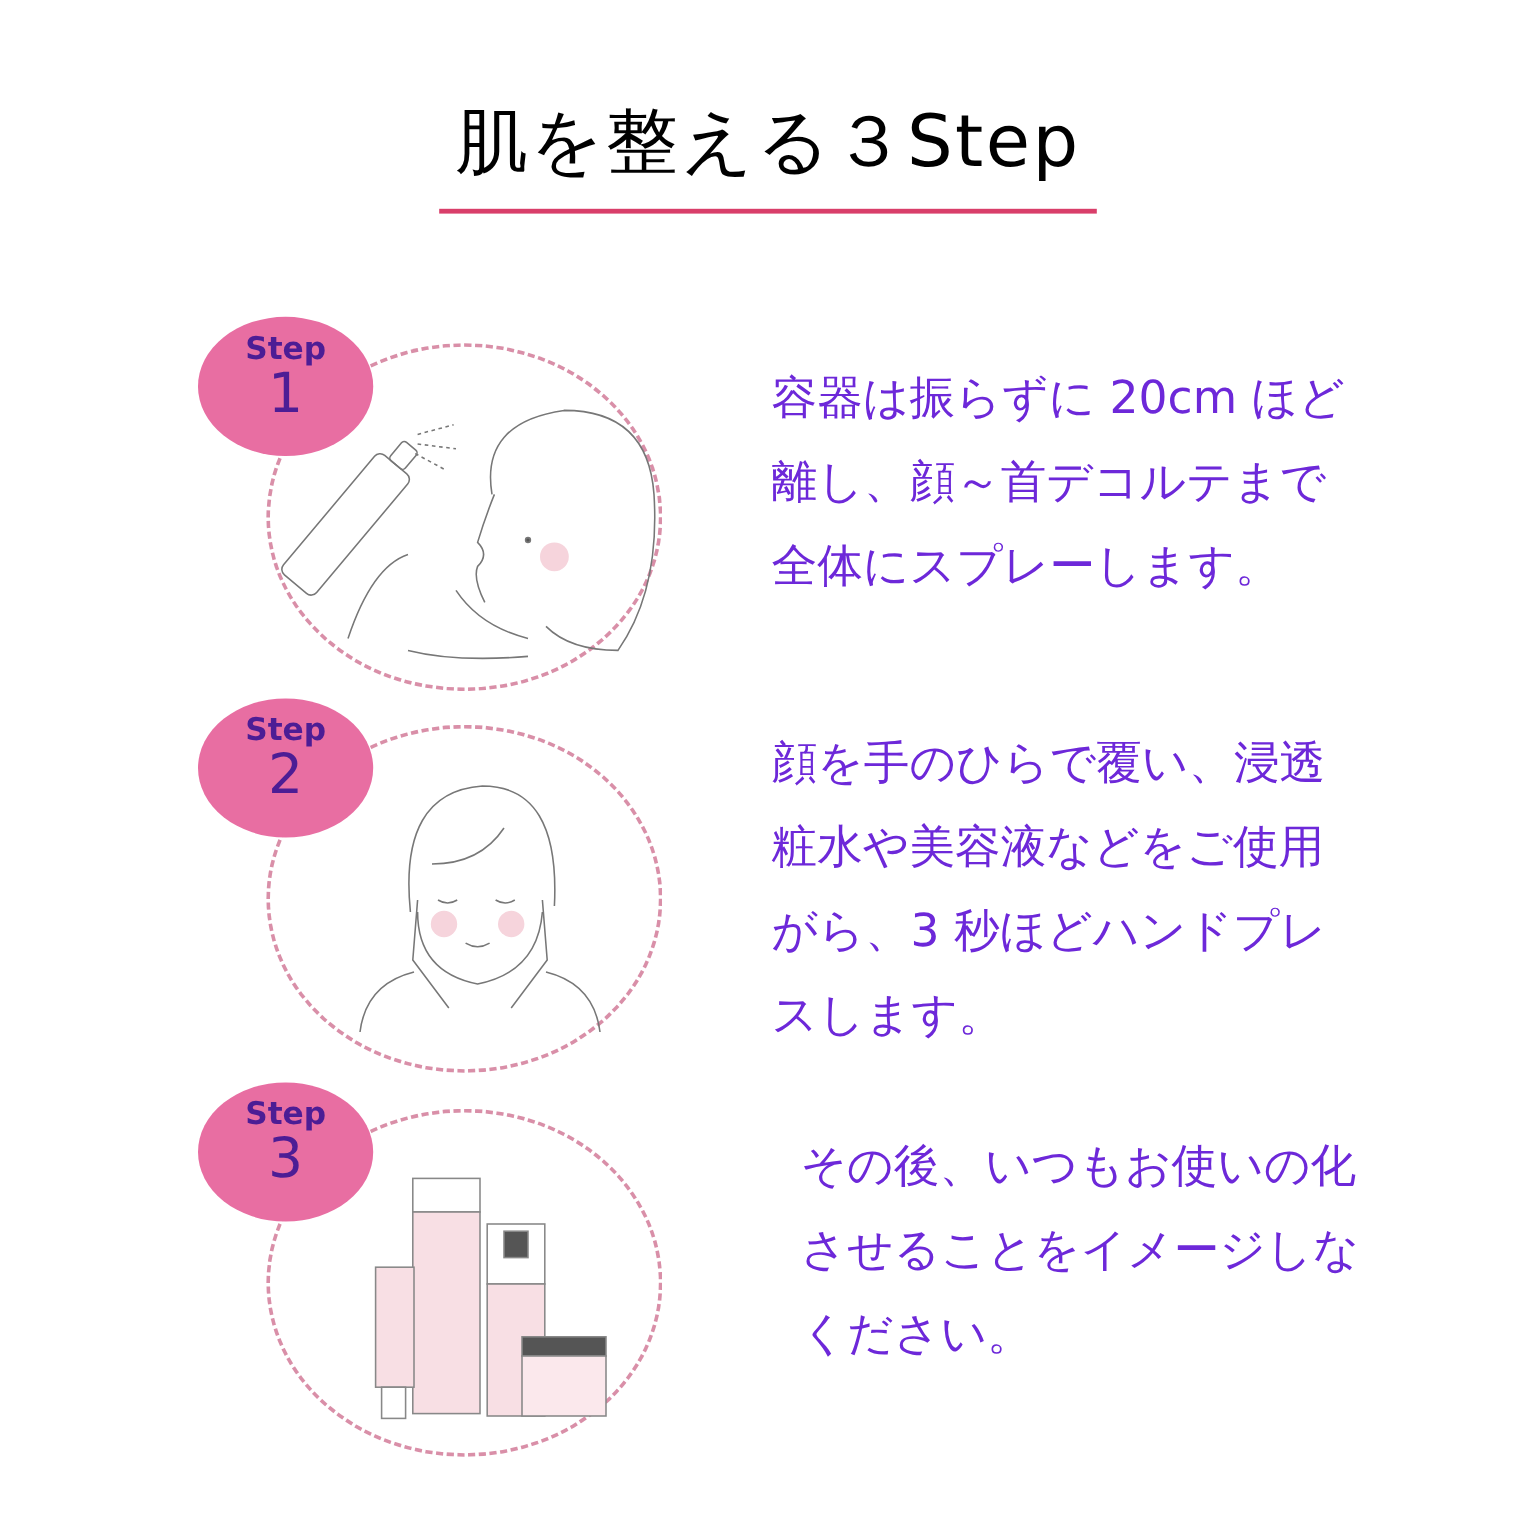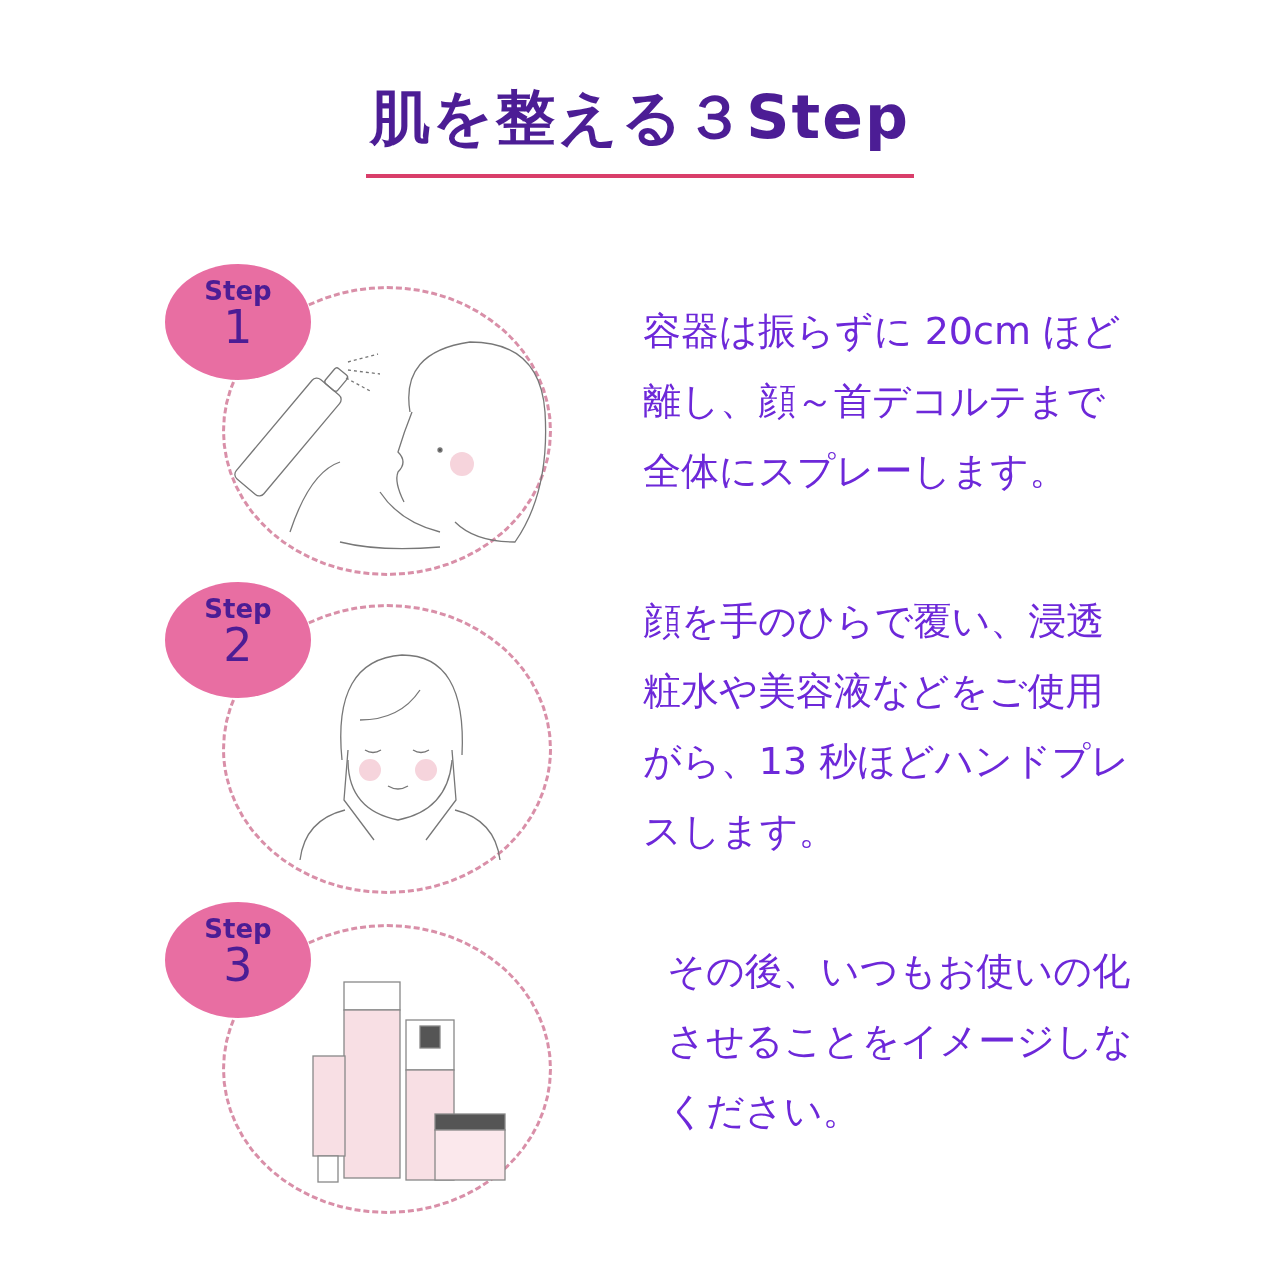--- a/index.html
+++ b/index.html
@@ -1,19 +1,19 @@
 <!DOCTYPE html>
 <html><head>
 <meta charset="utf-8">
 <style>
   html, body { margin:0; padding:0; background:#ffffff; }
   body { width:1280px; height:1280px; position:relative; overflow:hidden;
          font-family:"DejaVu Sans", "Liberation Sans", sans-serif; }
   .title { position:absolute; left:0; width:1280px; top:78px; text-align:center;
-           font-size:60px; color:#4c1d95; letter-spacing:2px; font-weight:700; }
+           font-size:60px; color:#000000; letter-spacing:2px; font-weight:400; }
   .title-rule { position:absolute; left:366px; width:548px; top:174px; height:4px; background:#d93e6a; }
   .step { position:absolute; left:0; width:1280px; height:320px; }
   .circle { position:absolute; left:222px; top:24px; width:330px; height:290px;
             border:3px dashed #d98fa8; border-radius:50%; box-sizing:border-box; }
   .badge { position:absolute; left:165px; top:2px; width:146px; height:116px;
            background:#e86ea2; border-radius:50%; color:#4c1d95; text-align:center; }
   .badge .lbl { position:absolute; left:0; right:0; top:12px; font-size:26px; font-weight:700; }
   .badge .num { position:absolute; left:0; right:0; top:36px; font-size:46px; }
   .illus { position:absolute; left:230px; top:30px; width:320px; height:280px; }
   .desc { position:absolute; left:643px; width:540px; font-size:38px; line-height:70px; color:#6d28d9; }
@@ -58,24 +58,24 @@
     <path d="M112 150 q-10 -100 60 -105 q65 0 60 100"></path>
     <path d="M130 110 q40 0 60 -30"></path>
     <path d="M118 150 q0 50 50 60 q50 -10 54 -60"></path>
     <path d="M135 140 q8 5 16 0 M183 140 q8 5 16 0"></path>
     <circle cx="140" cy="160" r="11" fill="#f6d4dc" stroke="none"></circle>
     <circle cx="196" cy="160" r="11" fill="#f6d4dc" stroke="none"></circle>
     <path d="M158 176 q10 6 20 0"></path>
     <path d="M118 140 l-4 50 l30 40 M222 140 l4 50 l-30 40"></path>
     <path d="M70 250 q5 -40 45 -50 M270 250 q-5 -40 -45 -50"></path>
   </svg>
-  <div class="desc" style="top:6px;">
+  <div class="desc" style="top:20px;">
     <div>顔を手のひらで覆い、浸透</div>
     <div>粧水や美容液などをご使用</div>
-    <div>がら、13 秒ほどハンドプレ</div>
+    <div>がら、3 秒ほどハンドプレ</div>
     <div>スします。</div>
   </div>
 </div>
 
 <div class="step" style="top:900px;">
   <div class="circle"></div>
   <div class="badge">
     <div class="lbl">Step</div>
     <div class="num">3</div>
   </div>

